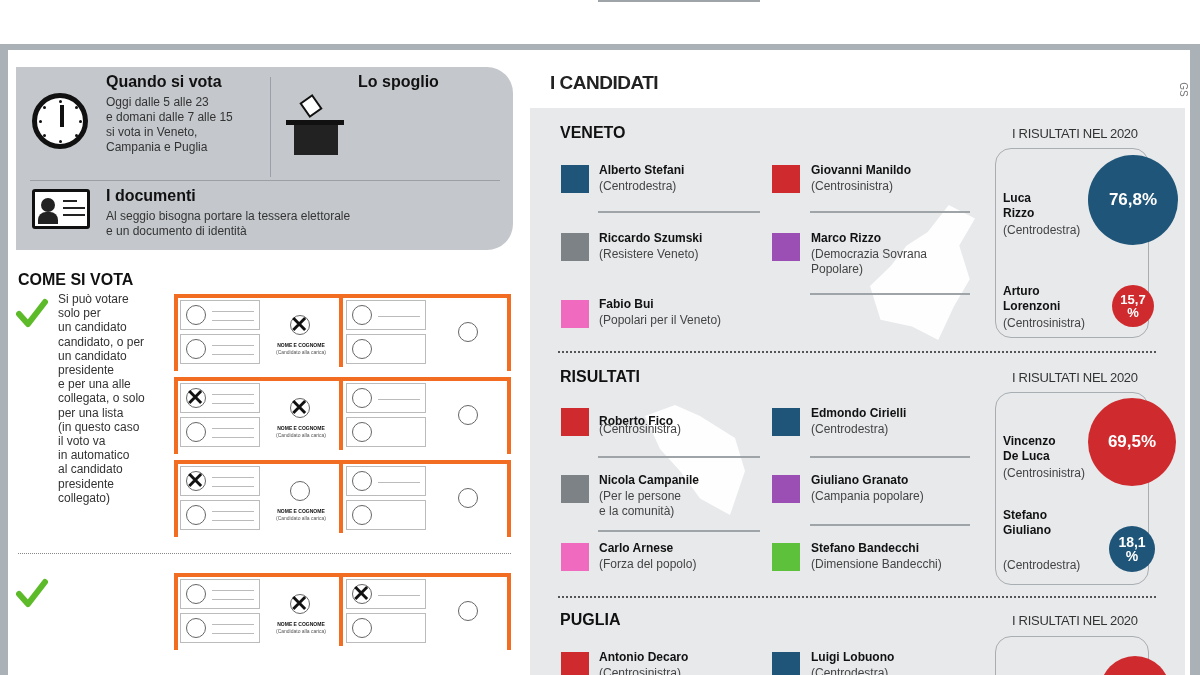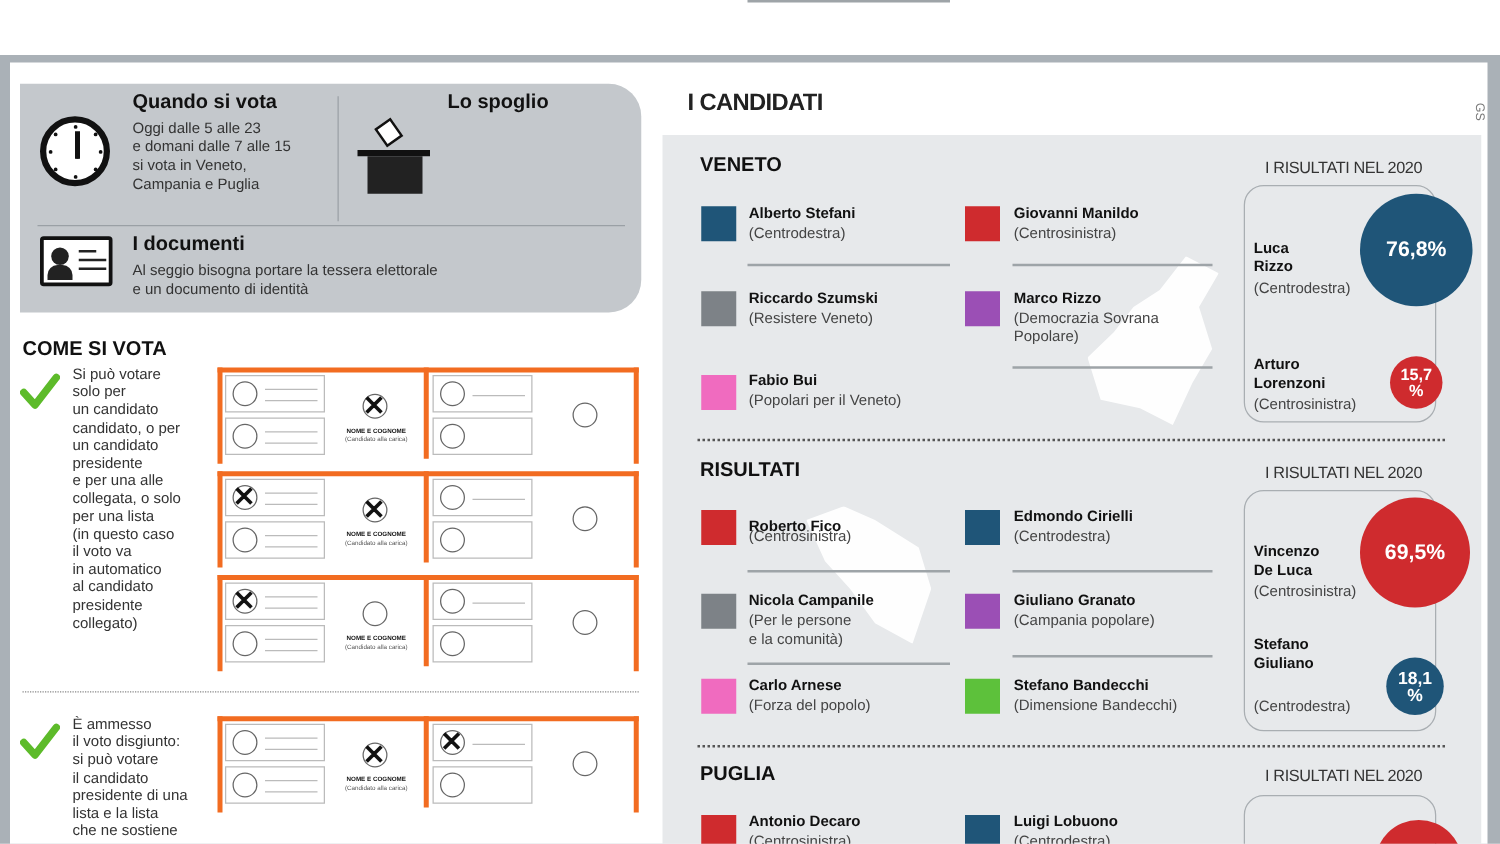--- a/index.html
+++ b/index.html
@@ -190,29 +190,20 @@
       <div class="circ" style="left:174px;top:41px"></div>
     <div class="tinyline" style="left:200px;top:18px;width:42px"></div>
     <div class="circ" style="left:280px;top:24px"></div>
   </div>
 
   <div class="dotsep" style="left:10px;top:503px;width:493px"></div>
 
   <svg class="check" style="top:528px" viewBox="0 0 32 32">
       <path d="M3 16 L12 26 L29 4" stroke="#5dbb2a" stroke-width="6" fill="none" stroke-linecap="round" stroke-linejoin="round"></path>
     </svg>
-  <div class="vote-text" style="top:522px">
-    <div>È ammesso</div>
-      <div>il voto disgiunto:</div>
-      <div>si può votare</div>
-      <div>il candidato</div>
-      <div>presidente di una</div>
-      <div>lista e la lista</div>
-      <div>che ne sostiene</div>
-  </div>
 
   <div class="ballot" style="top:523px">
     <div class="mid"></div>
     <div class="cell" style="left:2px;top:2px;width:80px;height:30px"></div>
       <div class="circ" style="left:8px;top:7px"></div>
     <div class="cell" style="left:2px;top:36px;width:80px;height:30px"></div>
       <div class="circ" style="left:8px;top:41px"></div>
     <div class="tinyline" style="left:34px;top:13px;width:42px"></div>
       <div class="tinyline" style="left:34px;top:22px;width:42px"></div>
     <div class="tinyline" style="left:34px;top:47px;width:42px"></div>

